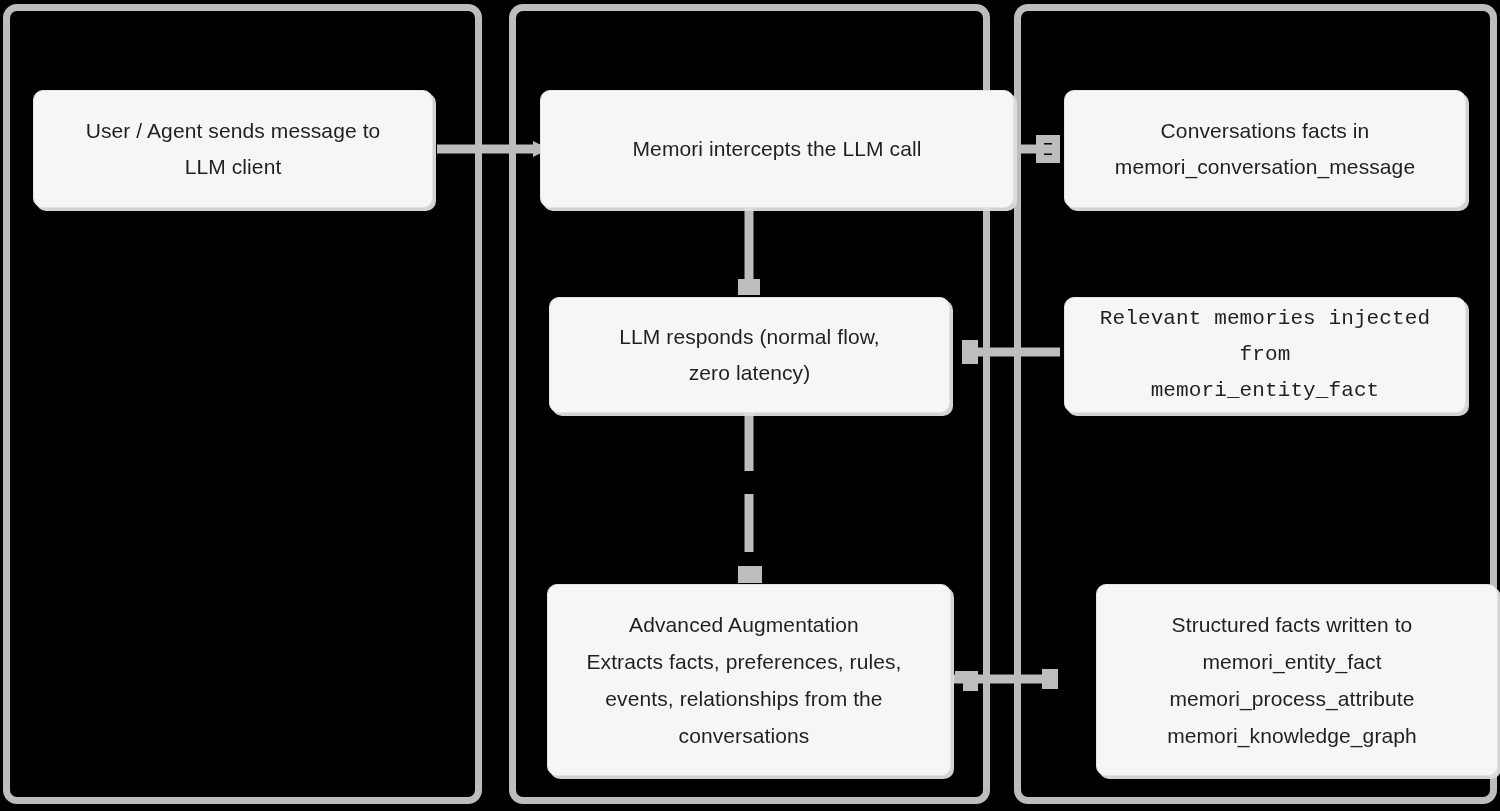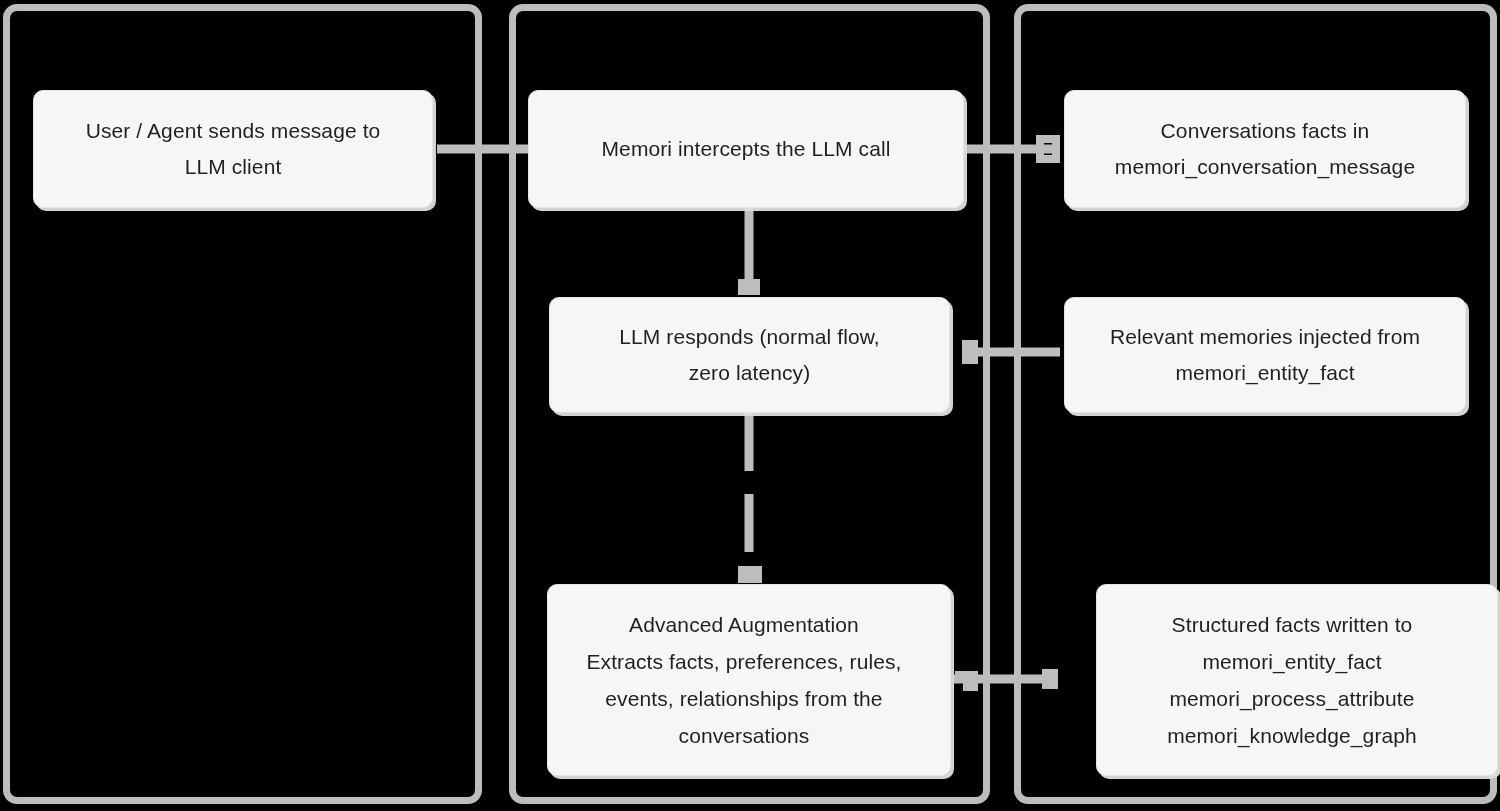--- a/index.html
+++ b/index.html
@@ -67,25 +67,25 @@
     line-height: 36px;
     letter-spacing: 0.1px;
     white-space: pre-line;
     color: #1f2020;
     padding: 0 16px;
     box-sizing: border-box;
   }
 
   
   #node-user      { left: 33px;   top: 90px;  width: 400px; height: 118px; justify-content: flex-end; }
-  #node-intercept { left: 528px;  top: 90px;  width: 436px; height: 118px; }
+  #node-intercept { left: 540px;  top: 90px;  width: 474px; height: 118px; }
   #node-stored    { left: 1064px; top: 90px;  width: 402px; height: 118px; }
   
   #node-respond   { left: 549px;  top: 297px; width: 401px; height: 116px; }
-  #node-inject    { left: 1064px; top: 297px; width: 402px; height: 116px; }
+  #node-inject    { left: 1064px; top: 297px; width: 402px; height: 116px; font-family: Liberation Mono, monospace; }
   
   #node-augment   { left: 547px;  top: 584px; width: 404px; height: 192px; }
   #node-written   { left: 1064px; top: 584px; width: 402px; height: 192px; margin-left: 32px; }
 
   #node-augment .node-label,
   #node-written .node-label { line-height: 37px; padding-left: 6px; }
 </style>
 </head>
 <body>
 

